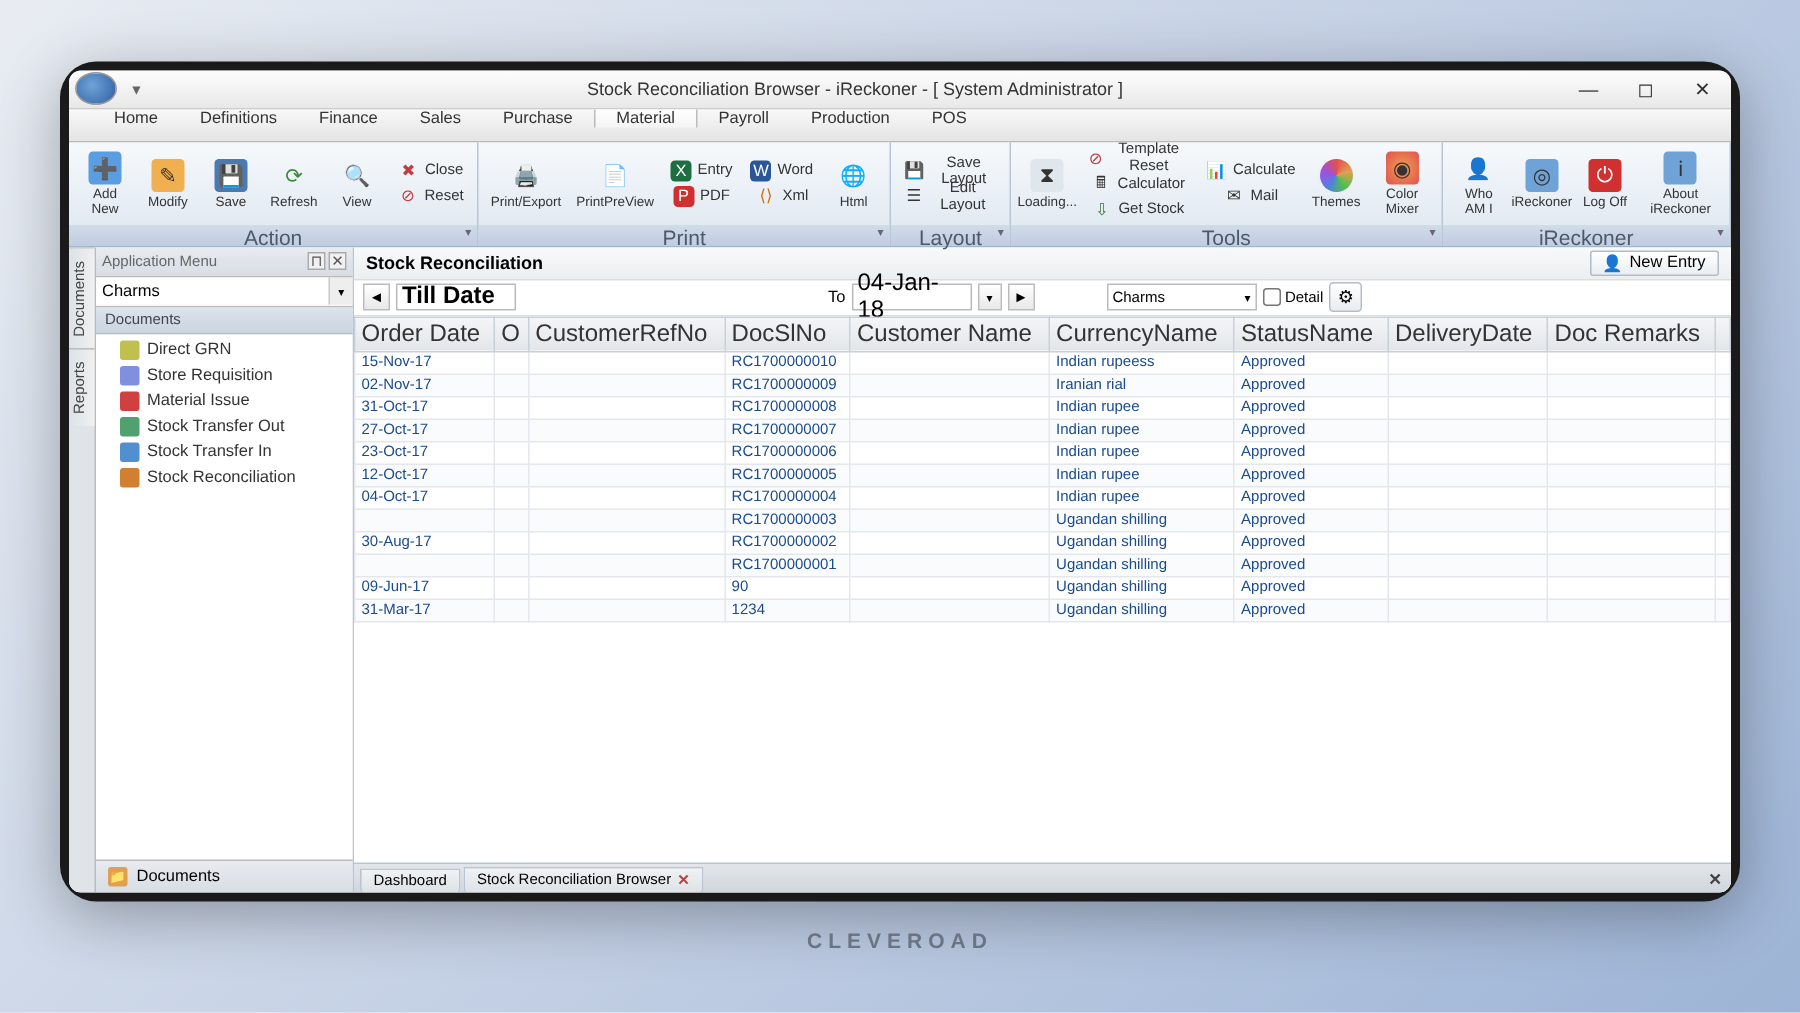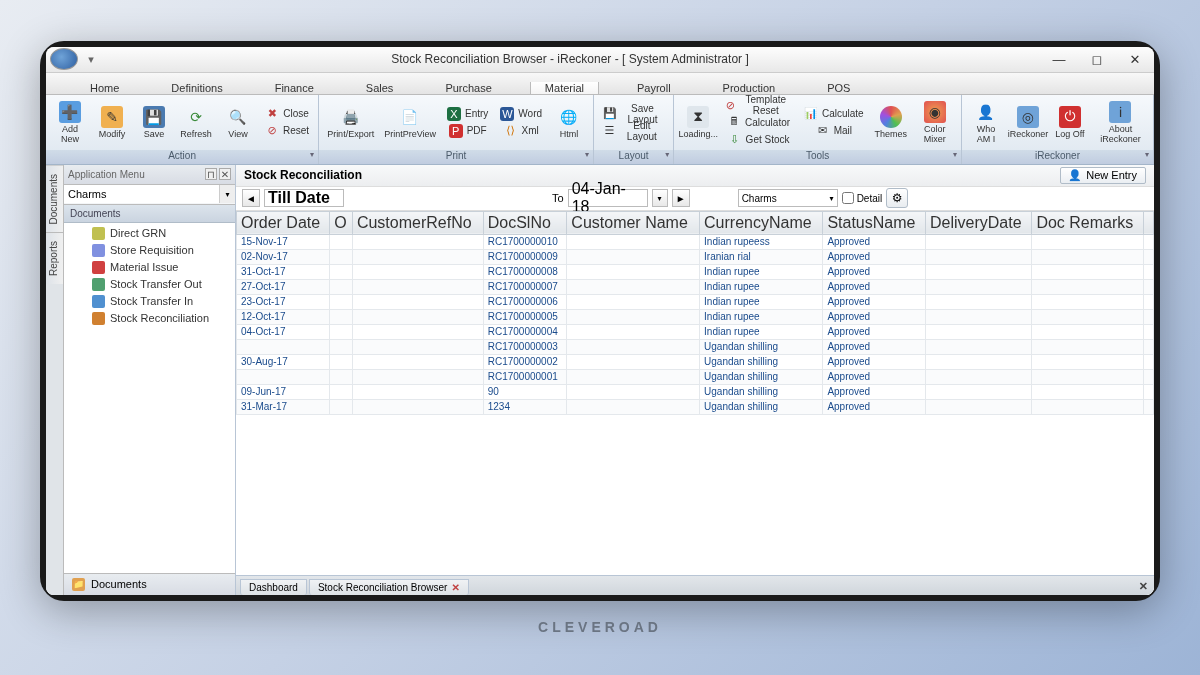--- a/index.html
+++ b/index.html
@@ -5,46 +5,46 @@
 * { box-sizing: border-box; margin: 0; padding: 0; }
 body { font-family: "Segoe UI", Tahoma, sans-serif; font-size: 11px; background: linear-gradient(135deg, #e8ecf2 0%, #c5d1e5 50%, #9db4d6 100%); width: 1200px; height: 675px; display: flex; flex-direction: column; align-items: center; justify-content: center; }
 .outer-frame { width: 1120px; height: 560px; background: #1a1a1a; border-radius: 24px; padding: 6px; box-shadow: 0 10px 40px rgba(0,0,0,0.3); }
 .window { width: 100%; height: 100%; background: #f0f0f0; border-radius: 8px; overflow: hidden; display: flex; flex-direction: column; }
 .titlebar { height: 26px; background: linear-gradient(#fdfdfd,#e8e8e8); display: flex; align-items: center; border-bottom: 1px solid #ccc; }
 .title-logo { width: 28px; height: 22px; margin: 0 4px; background: radial-gradient(circle at 40% 40%, #6fa3d8, #2d5ea0); border-radius: 50%; border: 1px solid #999; }
 .title-qat { width: 18px; text-align: center; color: #666; cursor: pointer; }
 .title-text { flex: 1; text-align: center; color: #333; font-size: 12px; }
 .win-controls { display: flex; }
 .win-btn { width: 38px; height: 26px; display: flex; align-items: center; justify-content: center; color: #333; cursor: pointer; font-size: 13px; }
-.menubar { height: 22px; background: linear-gradient(#f8f8f8,#e4e4e4); display: flex; align-items: flex-end; border-bottom: 1px solid #bbb; padding-left: 30px; gap: 24px; }
+.menubar { height: 22px; background: linear-gradient(#f8f8f8,#e4e4e4); display: flex; align-items: flex-start; border-bottom: 1px solid #bbb; padding-left: 16px; }
 .menu-tab { padding: 0 14px; display: flex; align-items: center; font-size: 11px; color: #333; cursor: pointer; }
 .menu-tab.active { background: linear-gradient(#fff,#f4f4f4); border-left: 1px solid #bbb; border-right: 1px solid #bbb; font-weight: 500; }
 .ribbon { height: 70px; background: linear-gradient(#f6f9fc,#dde6ef); border-bottom: 1px solid #a3b5c9; display: flex; }
 .ribbon-group { display: flex; flex-direction: column; border-right: 1px solid #b8c5d5; }
 .ribbon-items { flex: 1; display: flex; align-items: center; padding: 2px 4px; gap: 2px; }
-.ribbon-group-label { height: 14px; background: linear-gradient(#d0dce8,#c0cce0); text-align: center; font-size: 10px; color: #4a5a6a; position: relative; }
+.ribbon-group-label { height: 14px; background: linear-gradient(#d0dce8,#c0cce0); text-align: center; font-size: 14px; color: #4a5a6a; position: relative; }
 .ribbon-group-label::after { content: '▾'; position: absolute; right: 4px; font-size: 8px; color: #667; }
 .rbtn { display: flex; flex-direction: column; align-items: center; justify-content: center; padding: 2px 4px; cursor: pointer; border-radius: 2px; font-size: 9px; color: #333; min-width: 40px; text-align: center; }
 .rbtn-icon { width: 22px; height: 22px; margin-bottom: 1px; border-radius: 3px; display: flex; align-items: center; justify-content: center; font-size: 14px; }
 .rbtn-sm { flex-direction: row; gap: 4px; min-width: auto; padding: 1px 5px; font-size: 10px; height: 17px; }
 .rbtn-sm .rbtn-icon { width: 14px; height: 14px; font-size: 11px; margin: 0; }
 .ribbon-col { display: flex; flex-direction: column; gap: 0px; }
 .body-area { flex: 1; display: flex; background: #e9edf1; overflow: hidden; }
 .side-tabs { width: 18px; display: flex; flex-direction: column; background: #e0e4e8; border-right: 1px solid #bbb; }
 .side-tab { writing-mode: vertical-rl; transform: rotate(180deg); padding: 8px 2px; font-size: 10px; color: #444; background: linear-gradient(90deg,#f0f0f0,#dde2e8); border-bottom: 1px solid #bbb; cursor: pointer; text-align: center; }
 .sidebar { width: 172px; background: #f4f6f8; border-right: 1px solid #b8c5d5; display: flex; flex-direction: column; }
 .sidebar-header { height: 20px; background: linear-gradient(#e8ecf0,#d8dce4); border-bottom: 1px solid #bbb; display: flex; align-items: center; padding: 0 4px; font-size: 10px; color: #666; }
 .sidebar-header-actions { margin-left: auto; display: flex; gap: 2px; }
 .sidebar-header-actions span { width: 12px; height: 12px; display: flex; align-items: center; justify-content: center; cursor: pointer; color: #555; font-size: 10px; border: 1px solid #aaa; background: #f0f0f0; }
 .sidebar-search { height: 20px; border-bottom: 1px solid #bbb; display: flex; align-items: center; }
 .sidebar-search input { flex: 1; border: none; background: #fff; padding: 2px 4px; font-size: 11px; outline: none; height: 18px; }
 .sidebar-search .dd { width: 16px; text-align: center; background: #eee; border-left: 1px solid #ccc; cursor: pointer; font-size: 8px; height: 18px; display:flex; align-items:center; justify-content:center; }
 .sidebar-section-title { height: 18px; background: linear-gradient(#dce4ec,#cad4e0); border-bottom: 1px solid #b0bcc8; padding: 0 6px; display: flex; align-items: center; font-size: 10px; color: #445; font-weight: 500; }
 .tree { flex: 1; padding: 2px 0; background: #fff; }
-.tree-item { display: flex; align-items: center; gap: 5px; padding: 2px 6px 2px 28px; cursor: pointer; font-size: 11px; color: #333; }
+.tree-item { display: flex; align-items: center; gap: 5px; padding: 2px 6px 2px 16px; cursor: pointer; font-size: 11px; color: #333; }
 .tree-icon { width: 13px; height: 13px; border-radius: 2px; display: inline-flex; align-items: center; justify-content: center; font-size: 9px; }
 .sidebar-footer { height: 22px; background: linear-gradient(#e8ecf0,#d8dce4); border-top: 1px solid #bbb; display: flex; align-items: center; gap: 6px; padding: 0 8px; font-size: 11px; cursor: pointer; }
 .main { flex: 1; display: flex; flex-direction: column; background: #fff; }
 .main-title { height: 22px; display: flex; align-items: center; padding: 0 8px; font-weight: bold; font-size: 12px; background: linear-gradient(#f8f9fa,#eceef0); border-bottom: 1px solid #ddd; }
 .new-entry { margin-left: auto; display: flex; align-items: center; gap: 4px; padding: 1px 8px; border: 1px solid #b0bcc8; border-radius: 2px; background: linear-gradient(#fff,#eaeef2); cursor: pointer; font-weight: normal; font-size: 11px; }
 .toolbar-row { height: 24px; display: flex; align-items: center; gap: 4px; padding: 0 6px; border-bottom: 1px solid #ddd; }
 .navbtn { width: 18px; height: 18px; border: 1px solid #bbb; background: linear-gradient(#fff,#e8e8e8); display: flex; align-items: center; justify-content: center; cursor: pointer; font-size: 10px; }
 .date-field { width: 80px; height: 18px; border: 1px solid #bbb; background: #fff; font-size: 16px; padding: 0 3px; display:flex; align-items:center; }
 .dd-btn { width: 16px; height: 18px; border: 1px solid #bbb; background: linear-gradient(#fff,#e8e8e8); display:flex; align-items:center; justify-content:center; font-size:8px; cursor:pointer; }
 .combo { width: 100px; height: 18px; border: 1px solid #bbb; background: #fff; display: flex; align-items: center; padding: 0 3px; font-size: 10px; }

